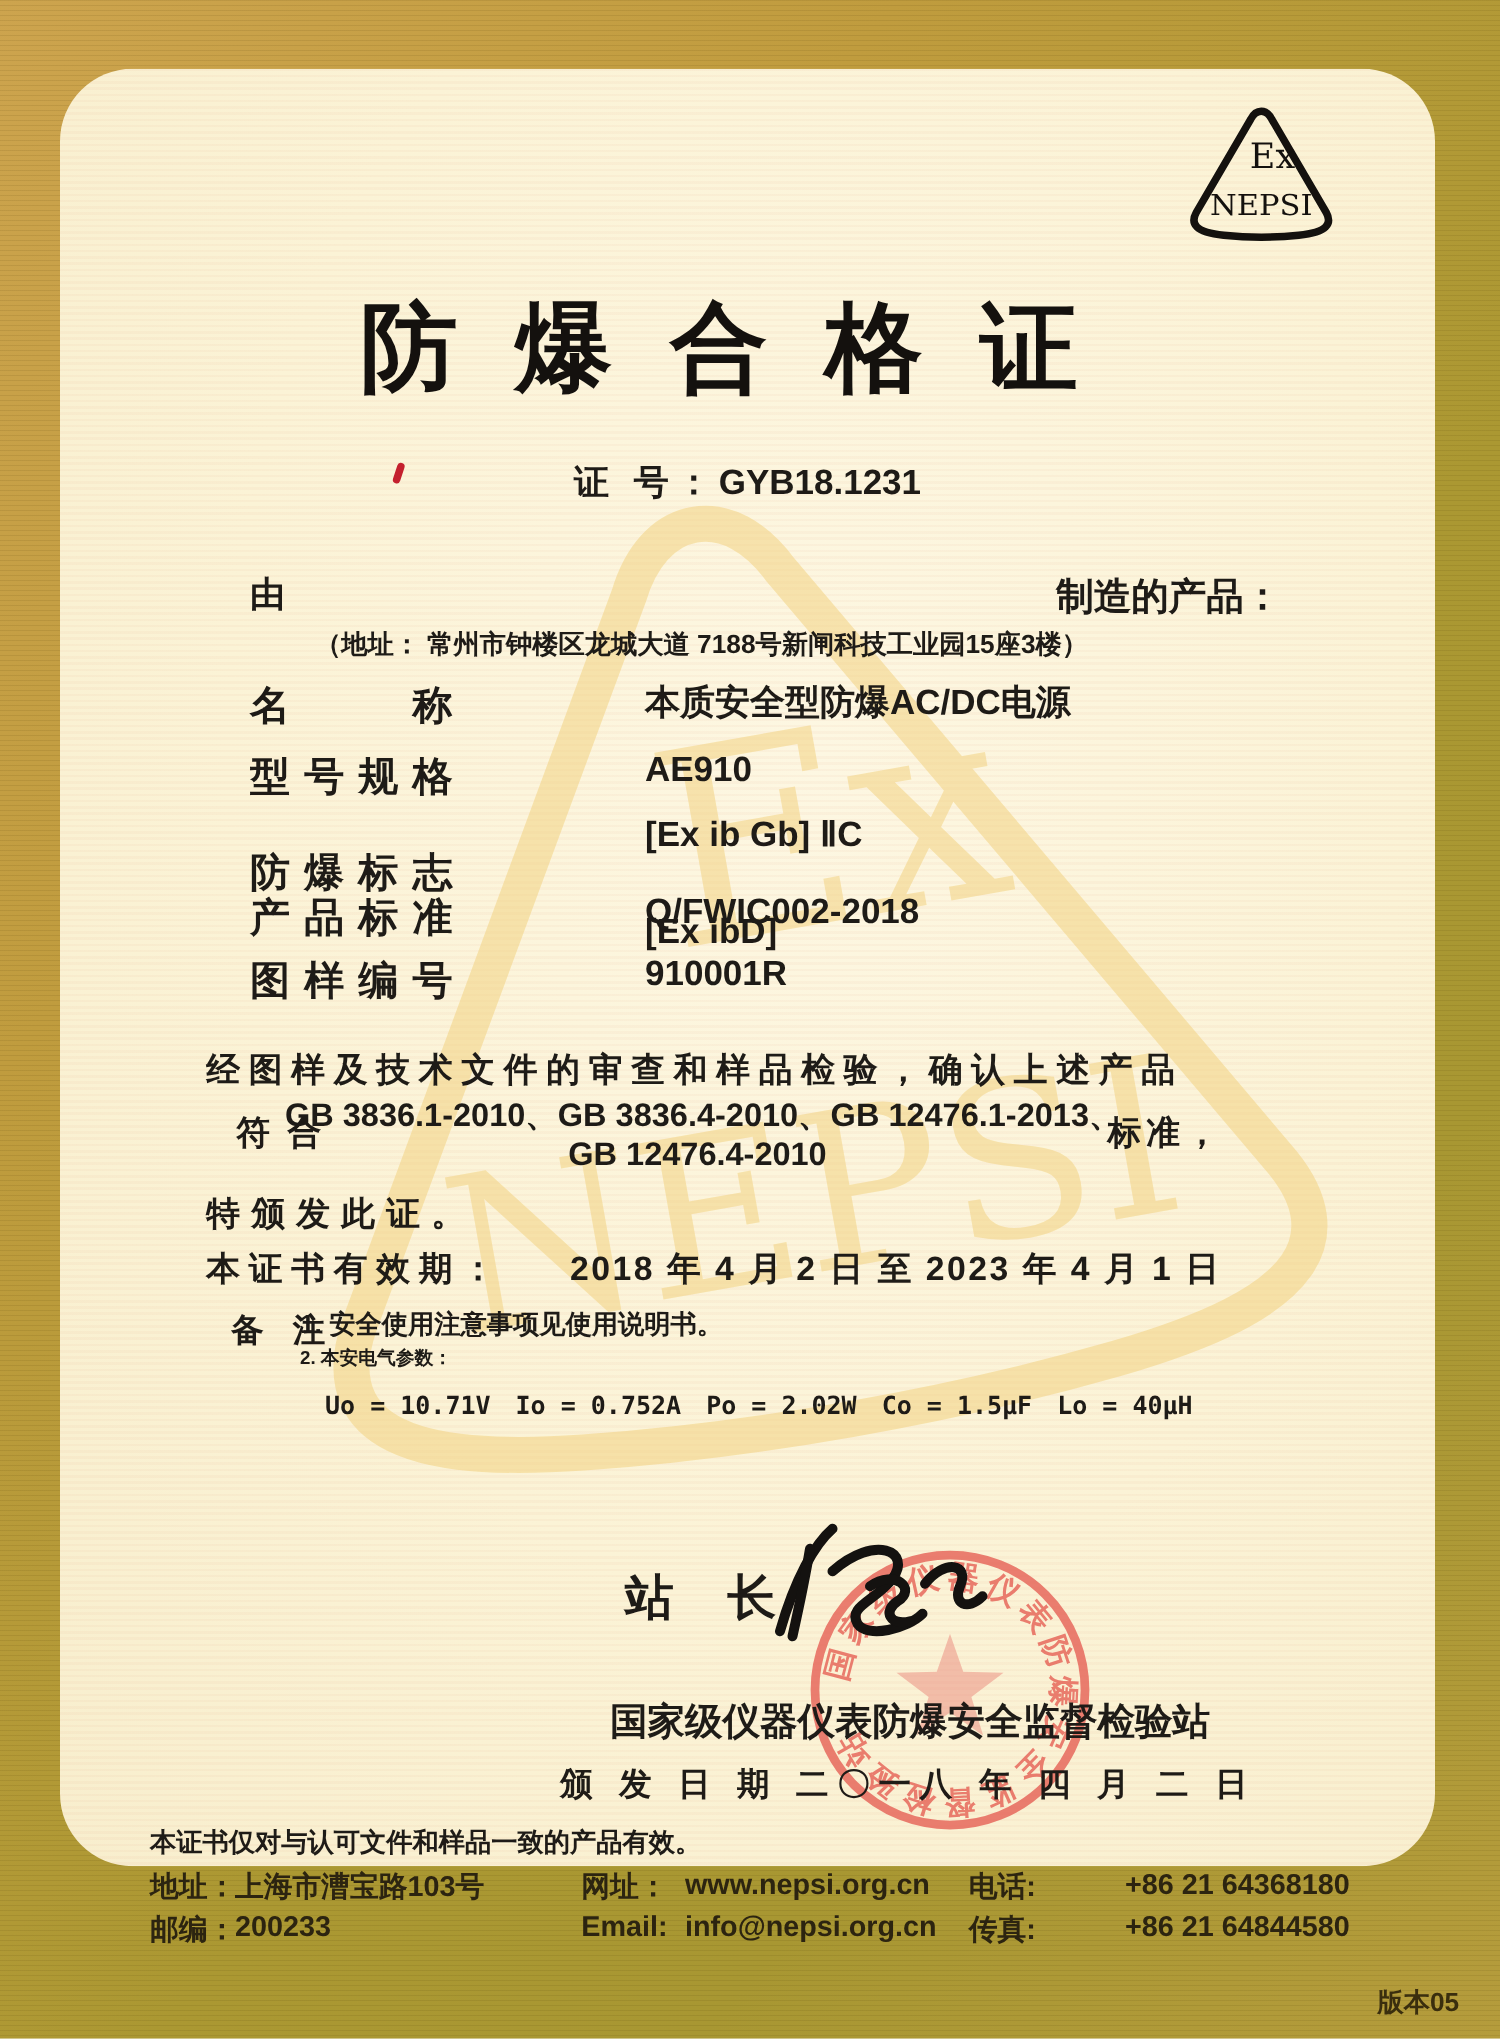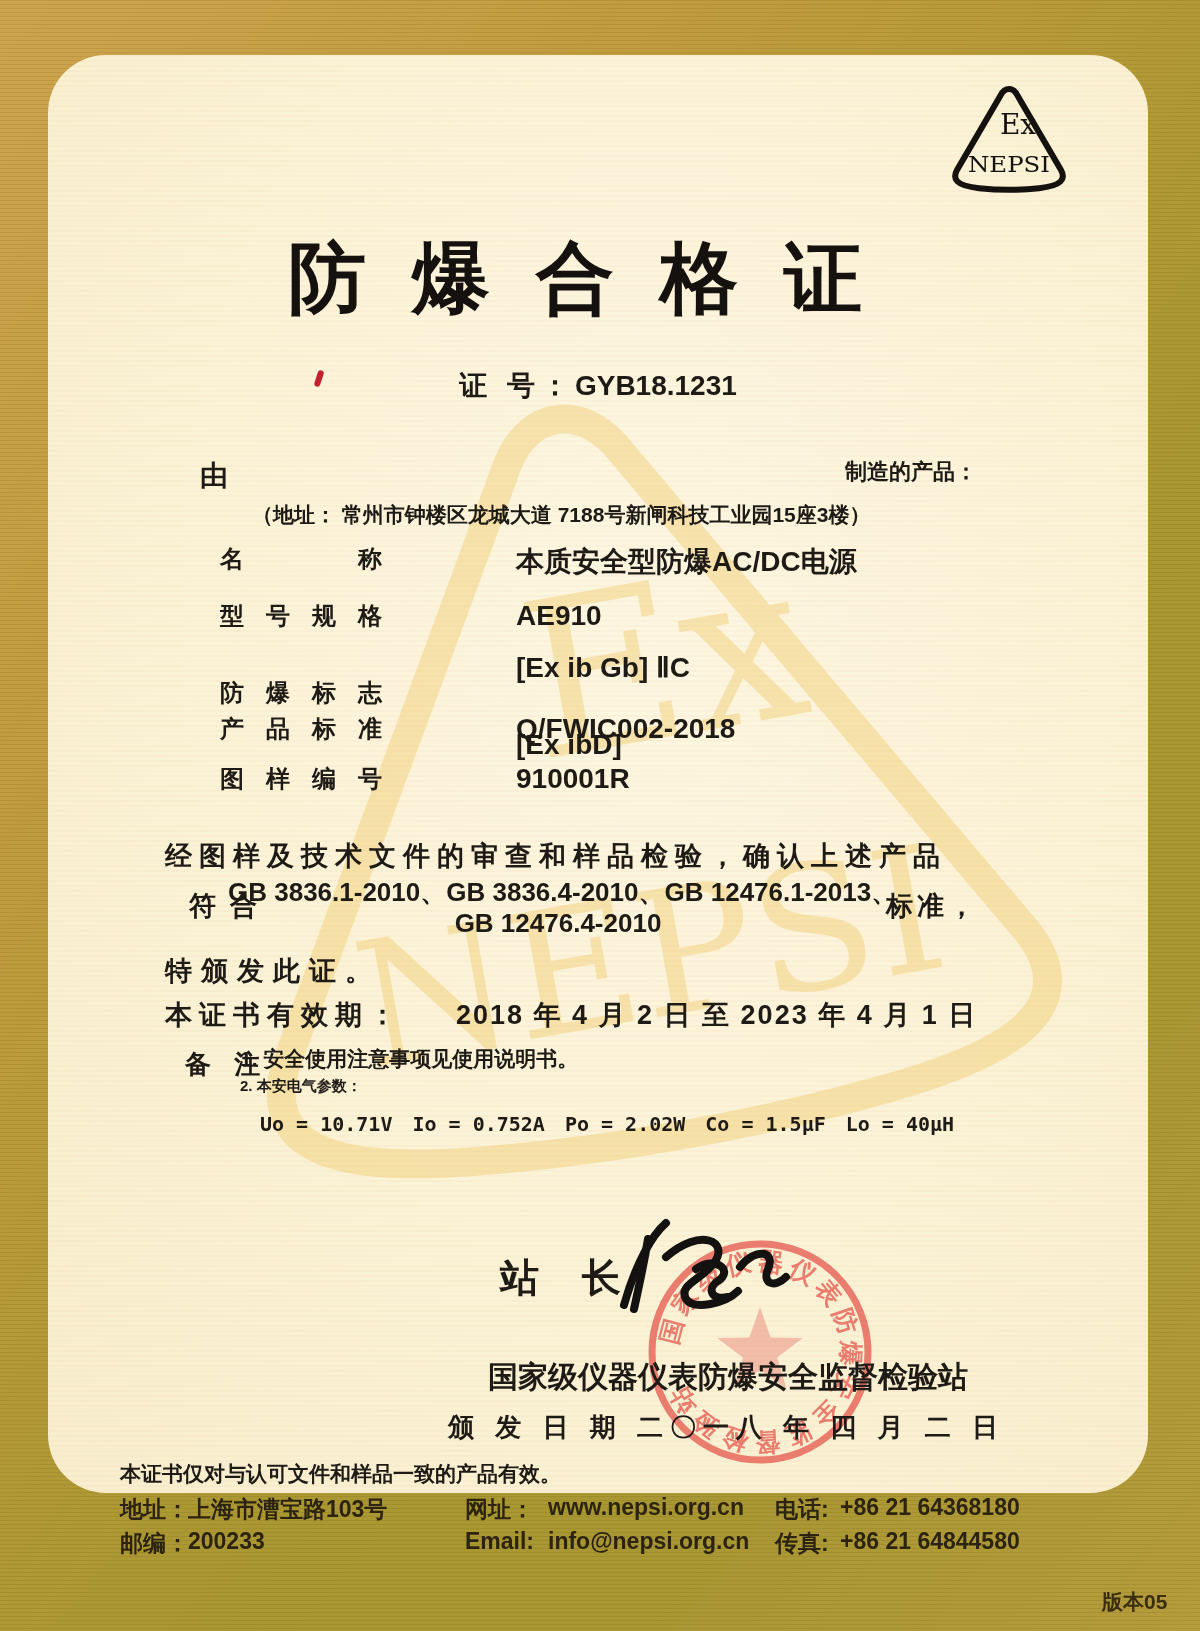--- a/index.html
+++ b/index.html
@@ -37,25 +37,25 @@
   }
 
   .certno-row { position:absolute; left:0; top:312px; width:100%; text-align:center;
     font-size:28px; font-weight:700; }
   .certno-row .lbl { letter-spacing:6px; }
   .red-mark { position:absolute; left:268px; top:315px; width:6px; height:17px;
     background:#c4202e; border-radius:3px; transform:rotate(18deg); }
 
   .mfr-prefix { left:152px; top:402px; font-size:28px; font-weight:700; }
   .mfr-company { left:212px; top:400px; font-size:28px; font-weight:700; }
-  .mfr-suffix { left:797px; top:402px; font-size:22px; font-weight:700; }
+  .mfr-suffix { left:797px; top:402px; font-size:30px; font-weight:700; }
   .mfr-address { left:204px; top:446px; font-size:21px; font-weight:600; }
 
   .field-label { display:inline-block; width:162px; text-align:justify; text-align-last:justify;
-    font-size:24px; font-weight:700;margin-left:20px; }
+    font-size:32px; font-weight:700; }
   .field-value { position:absolute; left:316px; top:0; white-space:nowrap;
     font-size:28px; font-weight:700; }
   .field-row { position:absolute; left:152px; height:40px; width:900px; }
   .row-0 { top:488px; } .row-1 { top:545px; }
   .row-2 { top:622px; } 
   .row-2 .field-value  { top:-26px; }
   .row-2 .field-value2 { position:absolute; left:316px; top:12px; white-space:nowrap;
     font-size:28px; font-weight:700;margin-top:40px; }
   .row-3 { top:658px; } .row-4 { top:708px; }
 
@@ -88,21 +88,21 @@
   .issue-date { left:400px; top:1355px; width:540px; text-align:center;
     font-size:26px; font-weight:700; letter-spacing:7px; z-index:3; white-space:nowrap; }
   .footnote { left:72px; top:1405px; font-size:21px; font-weight:700; }
 
   
   .footer span { position:absolute; font-size:23px; font-weight:600; color:#2c2410;
     white-space:nowrap; }
   .f-r1 { top:1494px; } .f-r2 { top:1528px; }
   .f-c1l { left:120px; } .f-c1v { left:188px; }
   .f-c2l { left:465px; } .f-c2v { left:548px; } .f-c2e { left:465px; }
-  .f-c3l { left:775px; } .f-c3v { left:840px; }
+  .f-c3l { left:775px; } .f-c3v { left:900px; }
   .version { position:absolute; left:1102px; top:1588px; font-size:21px; font-weight:600;
     color:#3a2e0e; }
 </style>
 </head>
 <body>
 
 <div class="page">
 
   <div class="card">
 

